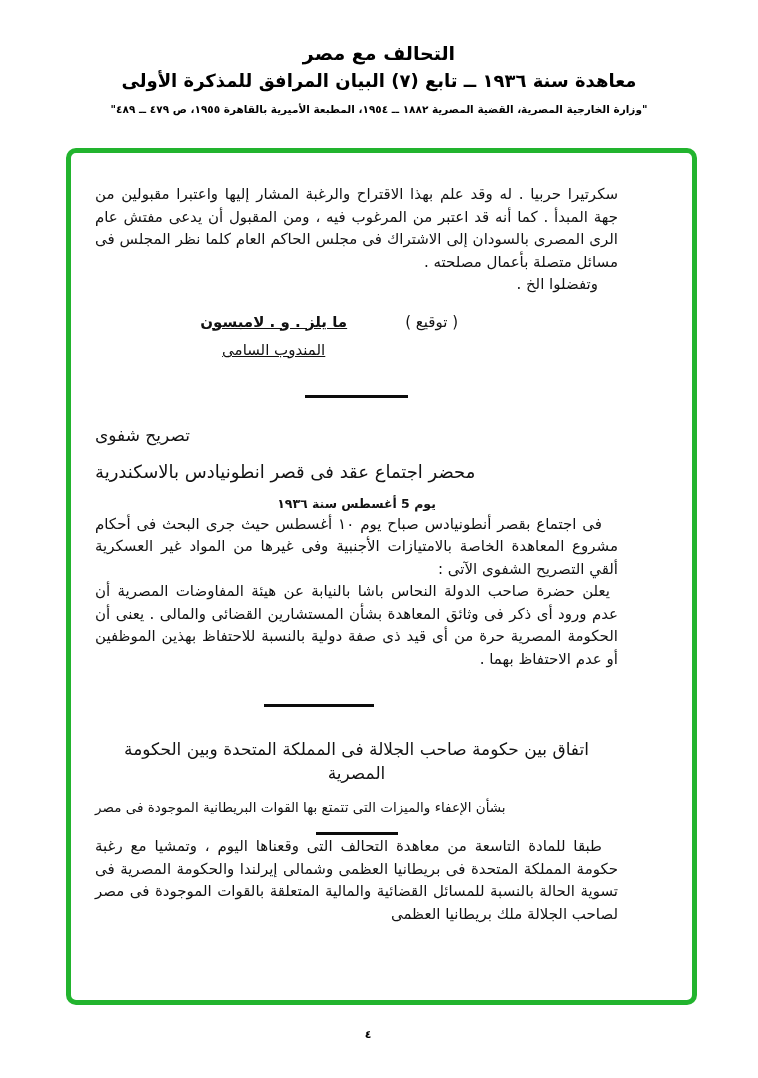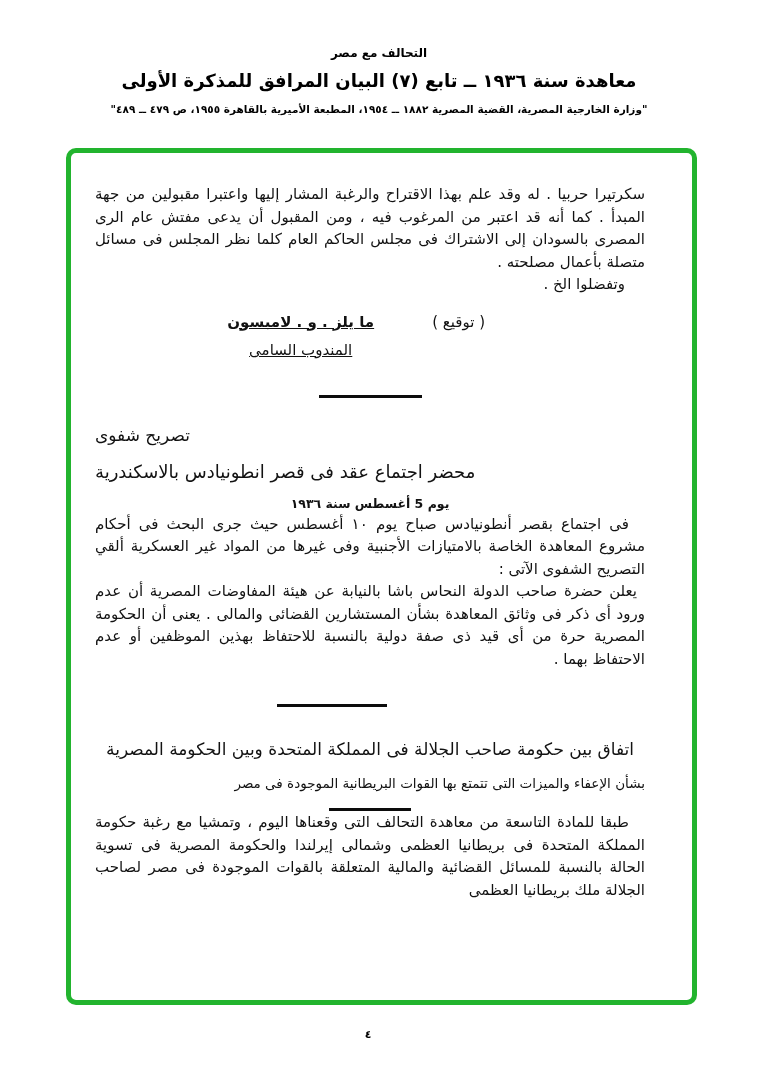--- a/index.html
+++ b/index.html
@@ -11,36 +11,36 @@
     color:#121212;
     overflow:hidden;
   }
   :root { --green:#22b42e; --ink:#121212; }
 
   
   .doc-header {
     position:absolute; top:44px; left:0; width:100%;
     text-align:center; direction:rtl; color:#000;
   }
-  .doc-header .h-title   { font-size:12px; font-weight:bold; line-height:18px; }
+  .doc-header .h-title   { font-size:19px; font-weight:bold; line-height:18px; }
   .doc-header .h-subtitle{ font-size:18px; font-weight:bold; line-height:18px; margin-top:10px; }
   .doc-header .h-source  { font-size:10.5px; font-weight:bold; line-height:14px; margin-top:12px; letter-spacing:0; }
 
   
   .green-box {
     position:absolute; left:66px; top:148px;
     width:631px; height:857px;
     box-sizing:border-box;
     border:5px solid var(--green);
     border-radius:10px;
     background:#fff;
   }
   .box-content {
     position:absolute; inset:0;
-    padding:30px 47px 0 24px;
+    padding:30px 74px 0 24px;
     direction:rtl;
     font-size:15px; line-height:22.5px;
     color:var(--ink);
   }
   .box-content p { margin:0; text-align:justify; }
 
   .p-first   { margin-top:2px; }
   .p-closing { margin-top:7px;  text-indent:20px; }
 
   
@@ -60,21 +60,21 @@
   
   .s1-heading-1 { margin-top:25px; text-align:left; font-size:17px; line-height:24px; }
   .s1-heading-2 { margin-top:12px; text-align:left; font-size:18px; line-height:26px; }
   .s1-date      { margin-top:10px; text-align:center; font-size:12.5px; font-weight:bold; line-height:18px; }
   .s1-p1 { margin-top:25px; text-indent:16px; }
   .s1-p2 { margin-top:21px; text-indent:8px;  }
   .s1-p3 { margin-top:12px; text-indent:28px; }
 
   
   .s2-heading-1 { margin-top:30px; text-align:center; font-size:17px; line-height:24px; }
-  .s2-heading-2 { margin-top:12px; text-align:right; font-size:13.5px; line-height:20px; }
+  .s2-heading-2 { margin-top:12px; text-align:left; font-size:13.5px; line-height:20px; }
   .s2-p1 { margin-top:13px; text-indent:16px; }
 
   
   .page-number {
     position:absolute; top:1028px; left:0; right:22px;
     text-align:center; font-size:11px; font-weight:bold;
     direction:rtl; color:#000;
   }
 </style>
 </head>

